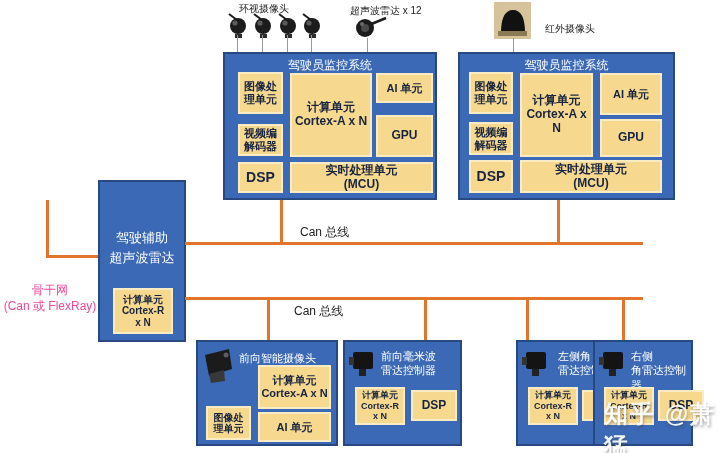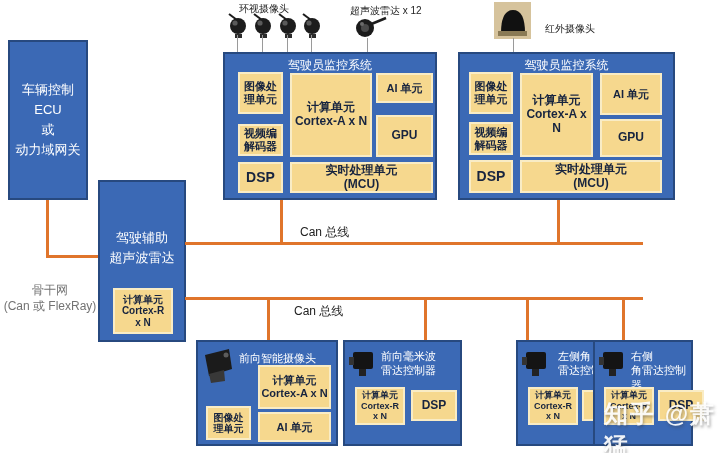--- a/index.html
+++ b/index.html
@@ -14,21 +14,21 @@
         font-size:12px;white-space:pre-line;}
   .oline{position:absolute;background:#e0752b;}
   .gline{position:absolute;background:#9a9a9a;width:1px;}
   .lbl{position:absolute;color:#222;font-size:10px;white-space:pre-line;}
   .ecu-text{position:absolute;inset:0;display:flex;align-items:center;justify-content:center;
         color:#fff;font-size:13px;line-height:1.55;text-align:center;white-space:pre-line;}
   .adas-title{position:absolute;top:46px;left:0;width:100%;text-align:center;color:#fff;
         font-size:13px;line-height:1.5;white-space:pre-line;}
   .bbox-title{position:absolute;color:#fff;font-size:11px;line-height:1.3;white-space:pre-line;}
   .bus-lbl{position:absolute;color:#222;font-size:12px;}
-  .backbone-lbl{position:absolute;left:0;top:283px;width:100px;text-align:center;color:#737373;
+  .backbone-lbl{position:absolute;left:0;top:283px;width:100px;text-align:center;color:#ec4899;
         font-size:12px;line-height:1.3;white-space:pre-line;}
   .icon{position:absolute;}
   .watermark{position:absolute;left:604px;top:398px;color:rgba(255,255,255,0.92);
         font-size:24px;font-weight:bold;letter-spacing:2px;
         text-shadow:1px 2px 3px rgba(60,60,60,0.45);}
 </style>
 </head>
 <body>
 
 <div class="canvas">
@@ -75,26 +75,20 @@
     <rect x="4" y="29" width="29" height="5" fill="#8a7a55"></rect>
   </svg>
 
   <div class="gline" style="left:237px;top:35px;height:18px;"></div>
   <div class="gline" style="left:262px;top:35px;height:18px;"></div>
   <div class="gline" style="left:287px;top:35px;height:18px;"></div>
   <div class="gline" style="left:311px;top:35px;height:18px;"></div>
   <div class="gline" style="left:367px;top:38px;height:15px;"></div>
   <div class="gline" style="left:513px;top:38px;height:15px;"></div>
 
-  <div class="box-blue" style="left:8px;top:40px;width:80px;height:160px;">
-    <div class="ecu-text">车辆控制
-ECU
-或
-动力域网关</div>
-  </div>
 
   <div class="box-blue" style="left:98px;top:180px;width:88px;height:162px;">
     <div class="adas-title">驾驶辅助
 超声波雷达</div>
     <div class="chip" style="left:13px;top:106px;width:60px;height:46px;font-size:10px;">计算单元
 Cortex-R
 x N</div>
   </div>
 
   <div class="box-blue" style="left:223px;top:52px;width:214px;height:148px;">

